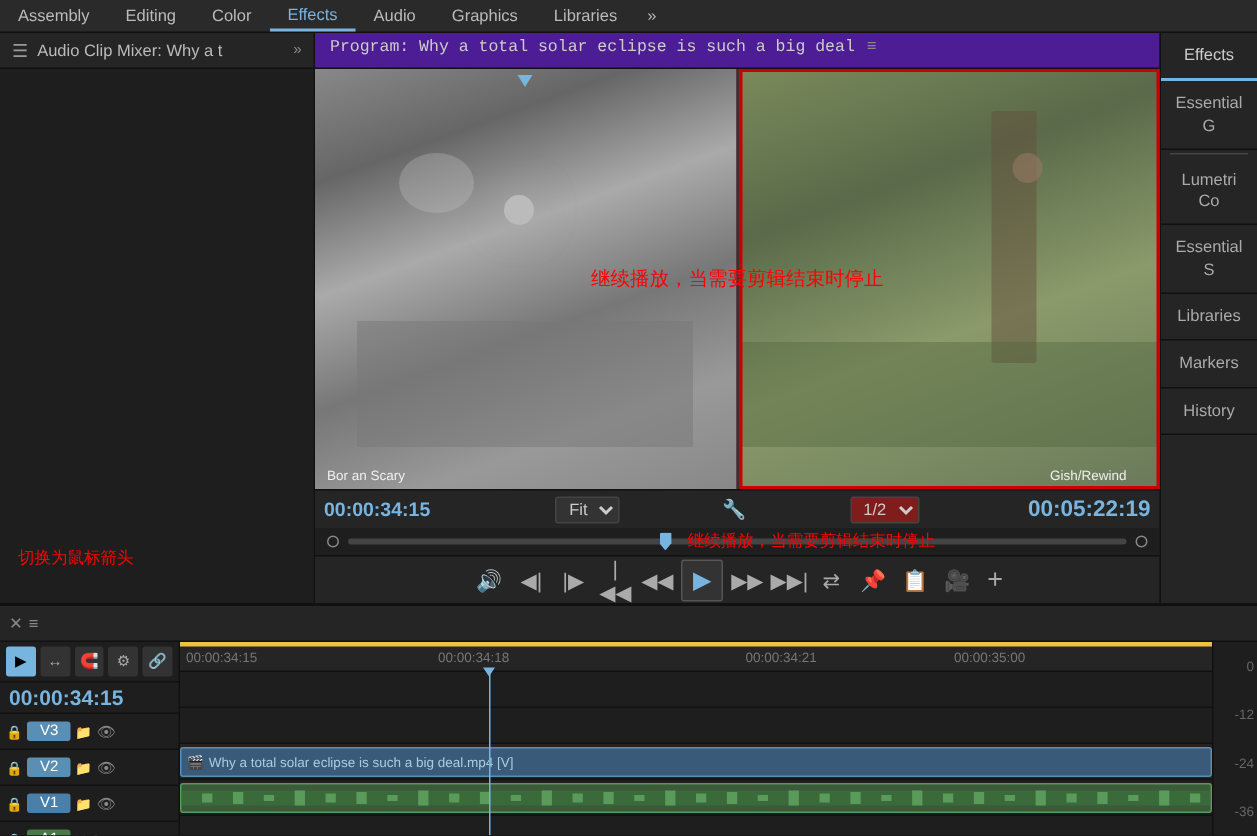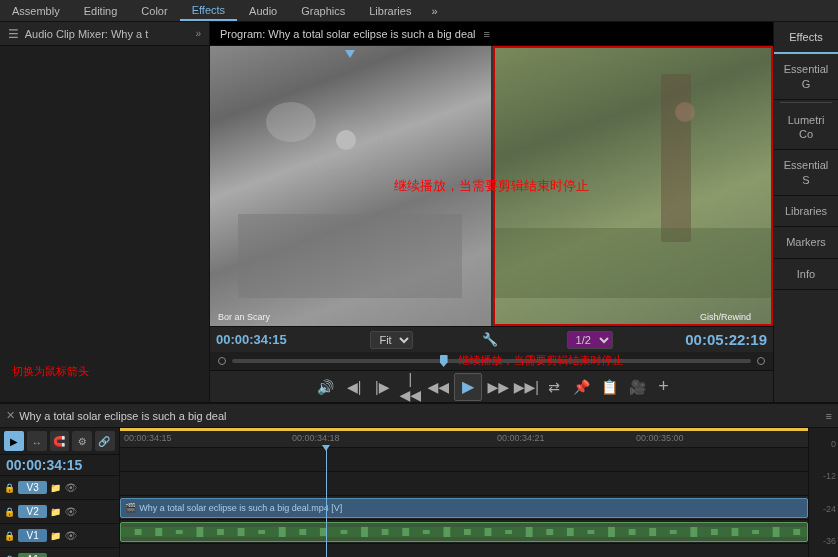--- a/index.html
+++ b/index.html
@@ -85,25 +85,25 @@
     .center-panel {
       flex: 1;
       display: flex;
       flex-direction: column;
       background: #1a1a1a;
     }
 
     
     .program-header {
       display: flex;
-      align-items: center;
-      background: #000000;
+      background: #4c1d95;
       padding: 4px 10px;
       height: 24px;
       border-bottom: 1px solid #111;
+      font-family: Liberation Mono, monospace;
     }
     .program-title {
       color: #ccc;
       font-size: 11px;
     }
     .program-menu {
       margin-left: 8px;
       color: #888;
       font-size: 11px;
     }
@@ -215,21 +215,21 @@
     }
     .fit-dropdown {
       background: #333;
       border: 1px solid #444;
       color: #ccc;
       font-size: 11px;
       padding: 1px 4px;
       border-radius: 2px;
     }
     .quality-dropdown {
-      background: #701a75;
+      background: #7f1d1d;
       border: 1px solid #444;
       color: #ccc;
       font-size: 11px;
       padding: 1px 4px;
       border-radius: 2px;
     }
     .wrench-icon {
       color: #aaa;
       font-size: 13px;
       margin: 0 4px;
@@ -694,28 +694,27 @@
   </div>
 
   <div class="right-panel">
     <div class="right-panel-item top active">Effects</div>
     <div class="right-panel-item">Essential G</div>
     <div class="right-panel-divider"></div>
     <div class="right-panel-item">Lumetri Co</div>
     <div class="right-panel-item">Essential S</div>
     <div class="right-panel-item">Libraries</div>
     <div class="right-panel-item">Markers</div>
-    <div class="right-panel-item">Info</div>
+    <div class="right-panel-item">History</div>
   </div>
 </div>
 
 <div class="bottom-section">
   <div class="timeline-header">
     <span class="tl-close">✕</span>
-    <span class="tl-title">Why a total solar eclipse is such a big deal</span>
     <span class="tl-menu">≡</span>
   </div>
   <div class="timeline-body">
 
     <div class="tl-left">
       <div class="tl-tools">
         <button class="tl-tool-btn active">▶</button>
         <button class="tl-tool-btn">↔</button>
         <button class="tl-tool-btn">🧲</button>
         <button class="tl-tool-btn">⚙</button>

